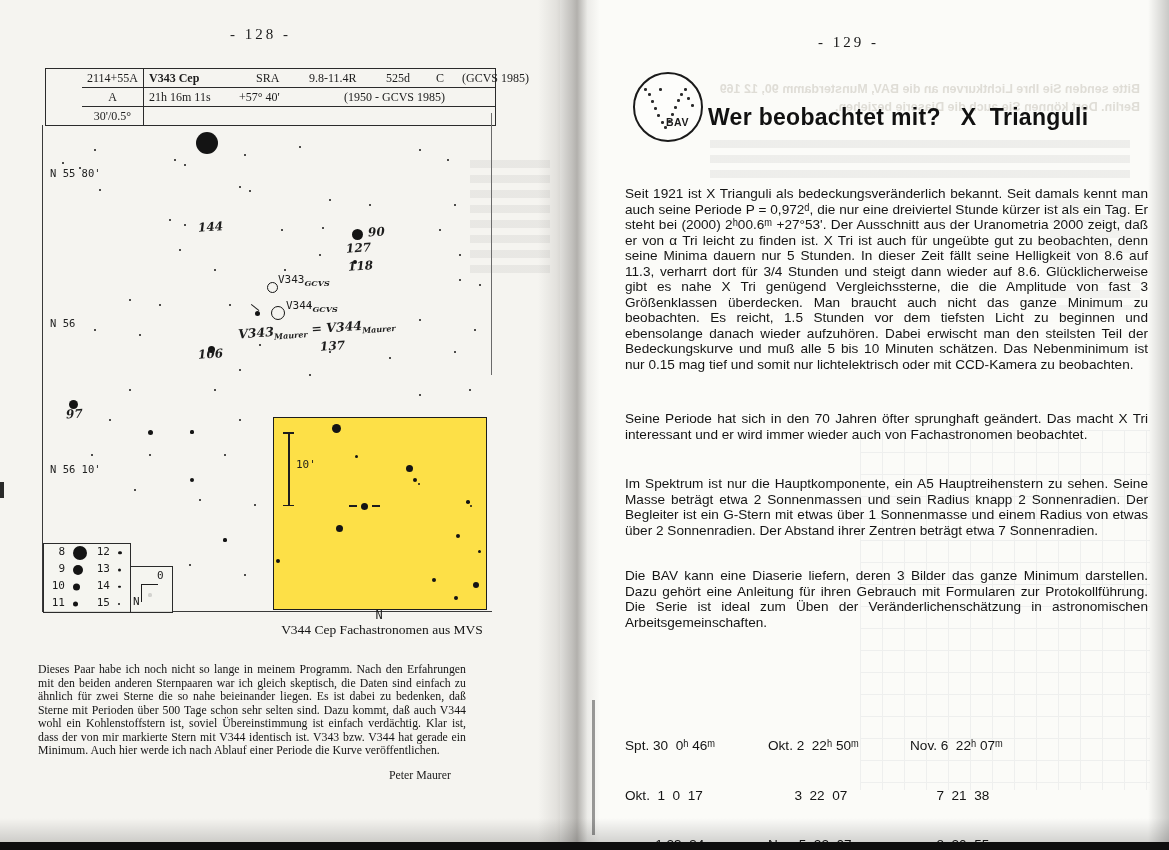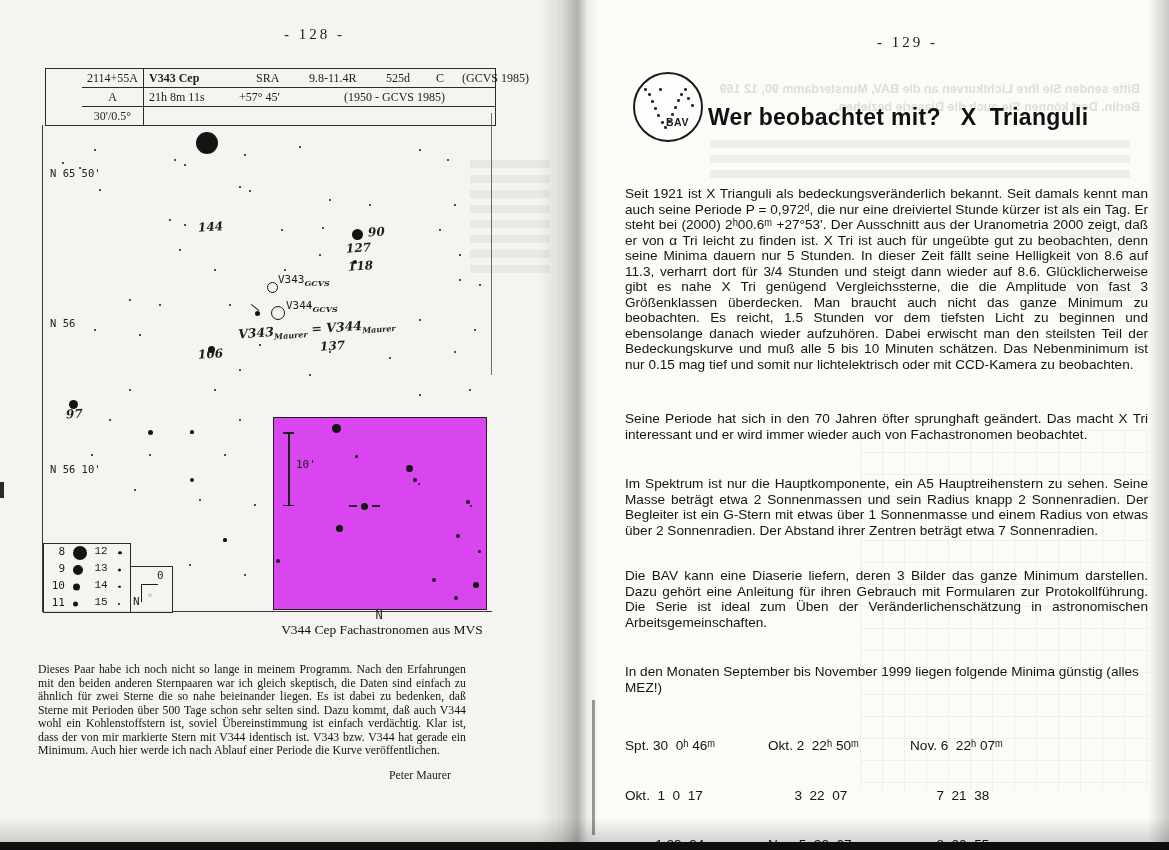--- a/index.html
+++ b/index.html
@@ -24,21 +24,21 @@
   #left-edge-tick{position:absolute;left:0;top:482px;width:4px;height:16px;background:#2a2a2a;z-index:6;}
   .ghost{position:absolute;opacity:.55;color:#c9c5bc;filter:blur(.6px);transform:scaleX(-1);
     font-weight:bold;font-size:12.5px;white-space:nowrap;overflow:hidden;}
   .ghost-bar{position:absolute;pointer-events:none;opacity:.10;
     background:repeating-linear-gradient(to bottom,#777 0 8px,transparent 8px 15px);}
   .ghost-grid{position:absolute;pointer-events:none;opacity:.07;
     background:
       repeating-linear-gradient(to right,#567 0 1px,transparent 1px 22px),
       repeating-linear-gradient(to bottom,#567 0 1px,transparent 1px 22px);}
   
-  .pagenum{position:absolute;font-family:"Liberation Serif","DejaVu Serif",serif;font-size:15px;letter-spacing:3px;text-align:right;}
+  .pagenum{position:absolute;font-family:"Liberation Serif","DejaVu Serif",serif;font-size:15px;letter-spacing:3px;text-align:left;}
   #left-pagenum{left:230px;top:26px;width:115px;}
   #right-pagenum{left:258px;top:34px;width:120px;}
   #data-table{position:absolute;left:45px;top:68px;width:413px;border:1.5px solid #2b2b2b;
     font-family:"Liberation Serif","DejaVu Serif",serif;font-size:12px;padding-left:36px;}
   .trow{position:relative;height:18px;border-top:1px solid #2b2b2b;}
   .trow:first-child{border-top:none;}
   .tc0{position:absolute;left:0;top:0;width:61px;height:100%;border-right:1px solid #2b2b2b;text-align:center;line-height:18px;}
   .tc{position:absolute;left:62px;top:0;right:0;height:100%;line-height:18px;}
   .tc span{position:absolute;top:0;white-space:nowrap;}
   
@@ -54,34 +54,34 @@
   .hand sub{font-size:8px;}
   .chart-label{position:absolute;font-family:"DejaVu Sans Mono","Liberation Mono",monospace;font-size:11px;white-space:nowrap;}
   .chart-label sub{font-family:"DejaVu Serif",serif;font-style:italic;font-size:8px;font-weight:bold;}
   #marker-arrow{position:absolute;left:208px;top:182px;width:10px;height:1.4px;background:#1d1d1d;transform:rotate(38deg);}
   
   #legend-box{position:absolute;left:43px;top:543px;width:86px;height:68px;border:1.5px solid #2b2b2b;background:rgba(245,244,240,.85);
     font-family:"DejaVu Sans Mono","Liberation Mono",monospace;font-size:11px;}
   .leg-row{position:relative;height:17px;}
   .leg-num{position:absolute;top:1px;}
   .leg-num.n1{left:3px;width:18px;text-align:right;}
-  .leg-num.n2{left:48px;width:18px;text-align:center;font-family:Liberation Mono, monospace;}
+  .leg-num.n2{left:48px;width:18px;text-align:right;}
   .leg-dot{position:absolute;border-radius:50%;background:#141414;top:50%;transform:translateY(-50%);}
   .ld1{left:29px;} .ld2{left:74px;}
   .d8{width:14px;height:14px;} .d9{width:10px;height:10px;} .d10{width:7px;height:7px;} .d11{width:5px;height:5px;}
   .d12{width:3.5px;height:3.5px;} .d13{width:3px;height:3px;} .d14{width:2.5px;height:2.5px;} .d15{width:2px;height:2px;}
   
   #dir-box{position:absolute;left:130px;top:566px;width:41px;height:45px;border:1.5px solid #2b2b2b;background:rgba(245,244,240,.85);
     font-family:"DejaVu Sans Mono","Liberation Mono",monospace;font-size:11px;}
   #dir-h{position:absolute;left:10px;top:17px;width:17px;height:1.4px;background:#1d1d1d;}
   #dir-v{position:absolute;left:10px;top:17px;width:1.4px;height:18px;background:#1d1d1d;}
   #dir-e-label{position:absolute;left:26px;top:2px;}
   #dir-n-label{position:absolute;left:2px;top:28px;}
   
-  #inset-box{position:absolute;left:273px;top:417px;width:212px;height:191px;border:1.6px solid #1d1d1d;background:#d946ef;z-index:2;}
+  #inset-box{position:absolute;left:273px;top:417px;width:212px;height:191px;border:1.6px solid #1d1d1d;background:#fde047;z-index:2;}
   #inset-scale-line{position:absolute;left:14px;top:14px;width:1.5px;height:74px;background:#1d1d1d;}
   #inset-scale-captop{position:absolute;left:9px;top:14px;width:11px;height:1.5px;background:#1d1d1d;}
   #inset-scale-capbot{position:absolute;left:9px;top:86.5px;width:11px;height:1.5px;background:#1d1d1d;}
   #inset-scale-label{position:absolute;left:22px;top:40px;font-family:"DejaVu Sans Mono","Liberation Mono",monospace;font-size:11px;}
   .vdash{position:absolute;width:8px;height:1.6px;background:#1d1d1d;}
   #inset-north{position:absolute;left:273px;top:608px;width:212px;text-align:center;z-index:2;
     font-family:"DejaVu Sans Mono","Liberation Mono",monospace;font-size:12px;}
   #chart-caption{position:absolute;left:262px;top:622px;width:240px;text-align:center;
     font-family:"Liberation Serif","DejaVu Serif",serif;font-size:13.5px;color:#141414;}
   #left-body{position:absolute;left:38px;top:663px;width:428px;text-align:justify;
@@ -112,22 +112,22 @@
         <span style="left:112px">SRA</span>
         <span style="left:165px">9.8-11.4R</span>
         <span style="left:242px">525d</span>
         <span style="left:292px">C</span>
         <span style="left:318px">(GCVS 1985)</span>
       </div>
     </div>
     <div class="trow">
       <div class="tc0">A</div>
       <div class="tc">
-        <span style="left:5px">21h 8m 11s</span>
-        <span style="left:95px">+57° 45'</span>
+        <span style="left:5px">21h 16m 11s</span>
+        <span style="left:95px">+57° 40'</span>
         <span style="left:200px">(1950 - GCVS 1985)</span>
       </div>
     </div>
     <div class="trow">
       <div class="tc0">30'/0.5°</div>
     </div>
   </div>
 
   <div id="chart">
     <div id="chart-border-left"></div>
@@ -202,21 +202,21 @@
         <span class="star" style="left: 91.6px; top: 363.6px; height: 2.8px; width: 2.8px;"></span>
         <span class="star" style="left: 156.8px; top: 373.8px; height: 2.4px; width: 2.4px;"></span>
         <span class="star" style="left: 211.6px; top: 378.6px; height: 2.8px; width: 2.8px;"></span>
         <span class="star" style="left: 148px; top: 353px; height: 4px; width: 4px;"></span>
         <span class="star" style="left: 181.4px; top: 413.4px; height: 3.2px; width: 3.2px;"></span>
         <span class="star" style="left: 106.4px; top: 468.4px; height: 3.2px; width: 3.2px;"></span>
         <span class="star" style="left: 146.8px; top: 438.8px; height: 2.4px; width: 2.4px;"></span>
         <span class="star" style="left: 201.6px; top: 448.6px; height: 2.8px; width: 2.8px;"></span>
       </div>
 
-    <div class="grid-label" style="left:8px;top:42px">N 65 50'</div>
+    <div class="grid-label" style="left:8px;top:42px">N 55 80'</div>
     <div class="grid-label" style="left:8px;top:192px">N 56</div>
     <div class="grid-label" style="left:8px;top:338px">N 56 10'</div>
 
     <div class="hand" style="left:326px;top:100px">90</div>
     <div class="hand" style="left:156px;top:95px">144</div>
     <div class="hand" style="left:304px;top:116px">127</div>
     <div class="hand" style="left:306px;top:134px">118</div>
     <div class="hand" style="left:278px;top:214px">137</div>
     <div class="hand" style="left:156px;top:222px">106</div>
     <div class="hand" style="left:24px;top:282px">97</div>
@@ -325,21 +325,20 @@
       <span class="logo-dot" style="left: 56px; top: 30px;"></span>
       <span class="logo-dot" style="left: 24px; top: 14px;"></span>
     </div>
 
   <div id="article-title">Wer beobachtet mit?   X  Trianguli</div>
 
   <div class="para" id="rp-p1">Seit 1921 ist X Trianguli als bedeckungsveränderlich bekannt. Seit damals kennt man auch seine Periode P = 0,972ᵈ, die nur eine dreiviertel Stunde kürzer ist als ein Tag. Er steht bei (2000) 2ʰ00.6ᵐ  +27°53'. Der Ausschnitt aus der Uranometria 2000 zeigt, daß er von α Tri leicht zu finden ist. X Tri ist auch für ungeübte gut zu beobachten, denn seine Minima dauern nur 5 Stunden. In dieser Zeit fällt seine Helligkeit von 8.6 auf 11.3, verharrt dort für 3/4 Stunden und steigt dann wieder auf 8.6. Glücklicherweise gibt es nahe X Tri genügend Vergleichssterne, die die Amplitude von fast 3 Größenklassen überdecken. Man braucht auch nicht das ganze Minimum zu beobachten. Es reicht, 1.5 Stunden vor dem tiefsten Licht zu beginnen und ebensolange danach wieder aufzuhören. Dabei erwischt man den steilsten Teil der Bedeckungskurve und muß alle 5 bis 10 Minuten schätzen. Das Nebenminimum ist nur 0.15 mag tief und somit nur lichtelektrisch oder mit CCD-Kamera zu beobachten.</div>
   <div class="para" id="rp-p2">Seine Periode hat sich in den 70 Jahren öfter sprunghaft geändert. Das macht X Tri interessant und er wird immer wieder auch von Fachastronomen beobachtet.</div>
   <div class="para" id="rp-p3">Im Spektrum ist nur die Hauptkomponente, ein A5 Hauptreihenstern zu sehen. Seine Masse beträgt etwa 2 Sonnenmassen und sein Radius knapp 2 Sonnenradien. Der Begleiter ist ein G-Stern mit etwas über 1 Sonnenmasse und einem Radius von etwas über 2 Sonnenradien. Der Abstand ihrer Zentren beträgt etwa 7 Sonnenradien.</div>
   <div class="para" id="rp-p4">Die BAV kann eine Diaserie liefern, deren 3 Bilder das ganze Minimum darstellen. Dazu gehört eine Anleitung für ihren Gebrauch mit Formularen zur Protokollführung. Die Serie ist ideal zum Üben der Veränderlichenschätzung in astronomischen Arbeitsgemeinschaften.</div>
-  <div class="para" id="rp-p5">In den Monaten  September bis November 1999 liegen folgende Minima günstig (alles MEZ!)</div>
 
   <div class="minima-col" id="min-col1">
     <div>Spt. 30  0ʰ 46ᵐ</div>
     <div>Okt.  1  0  17</div>
     <div>        1 23  34</div>
   </div>
   <div class="minima-col" id="min-col2">
     <div>Okt. 2  22ʰ 50ᵐ</div>
     <div>       3  22  07</div>
     <div>Nov. 5  22  07</div>

